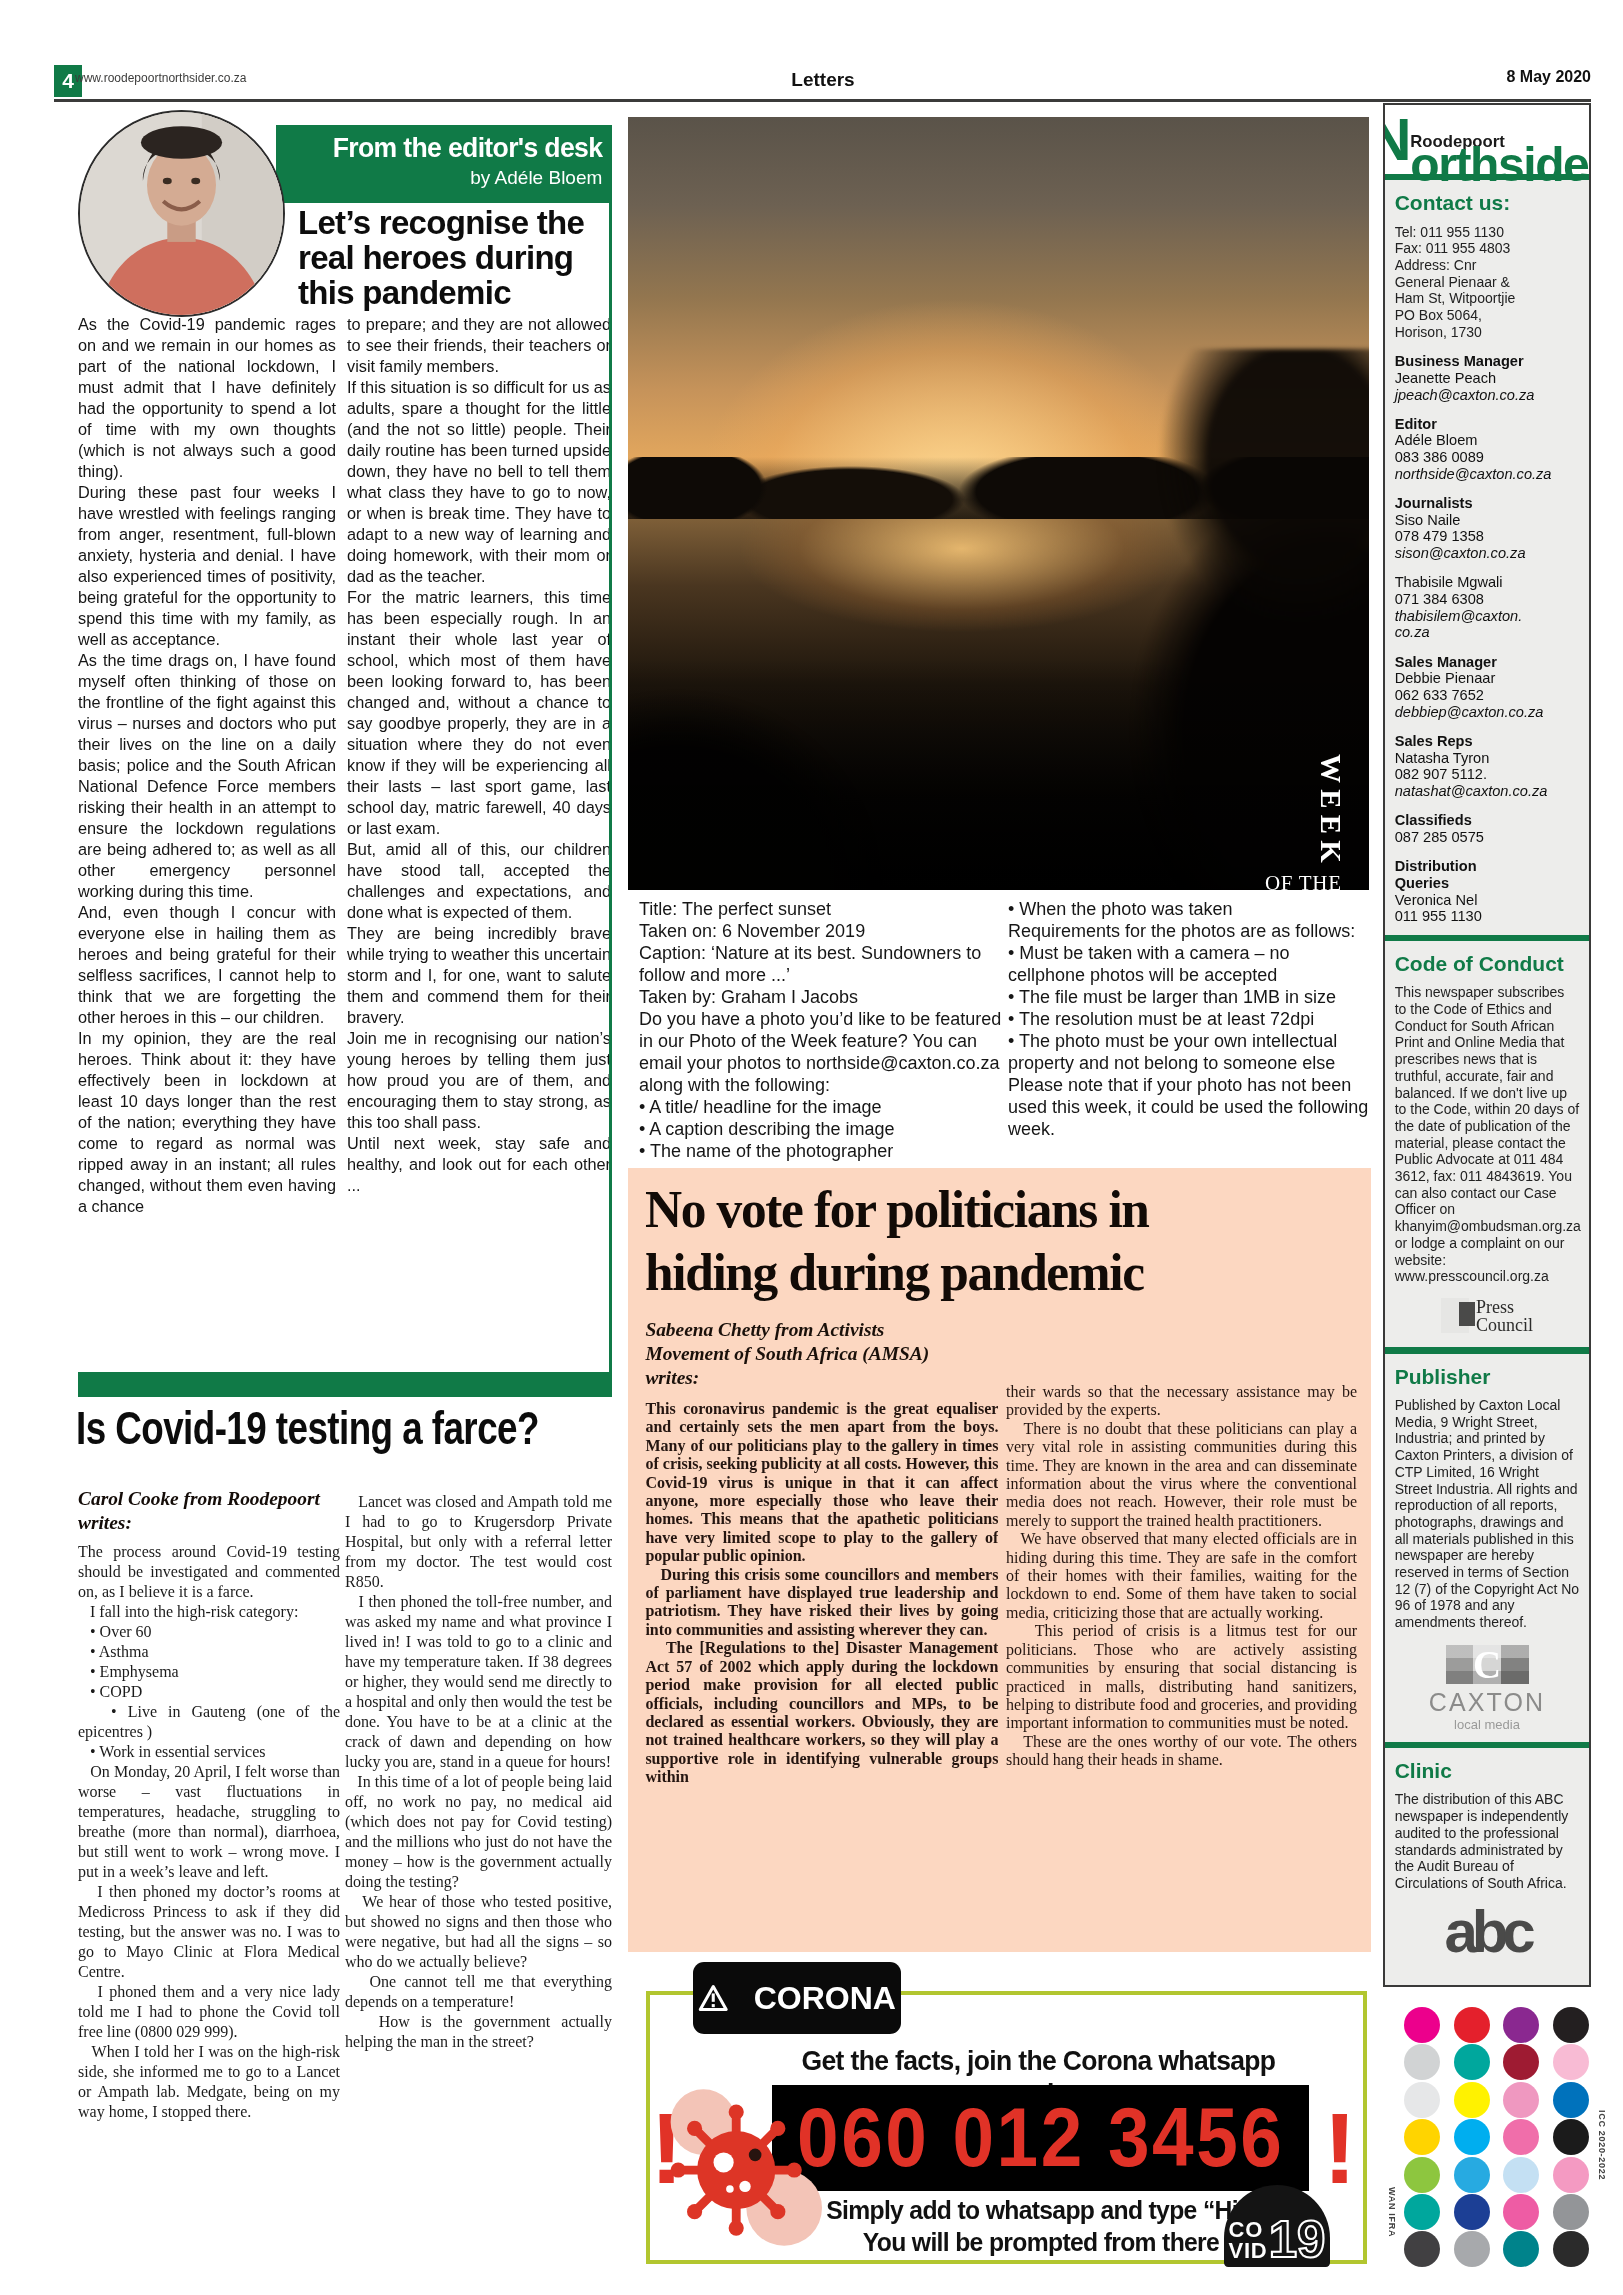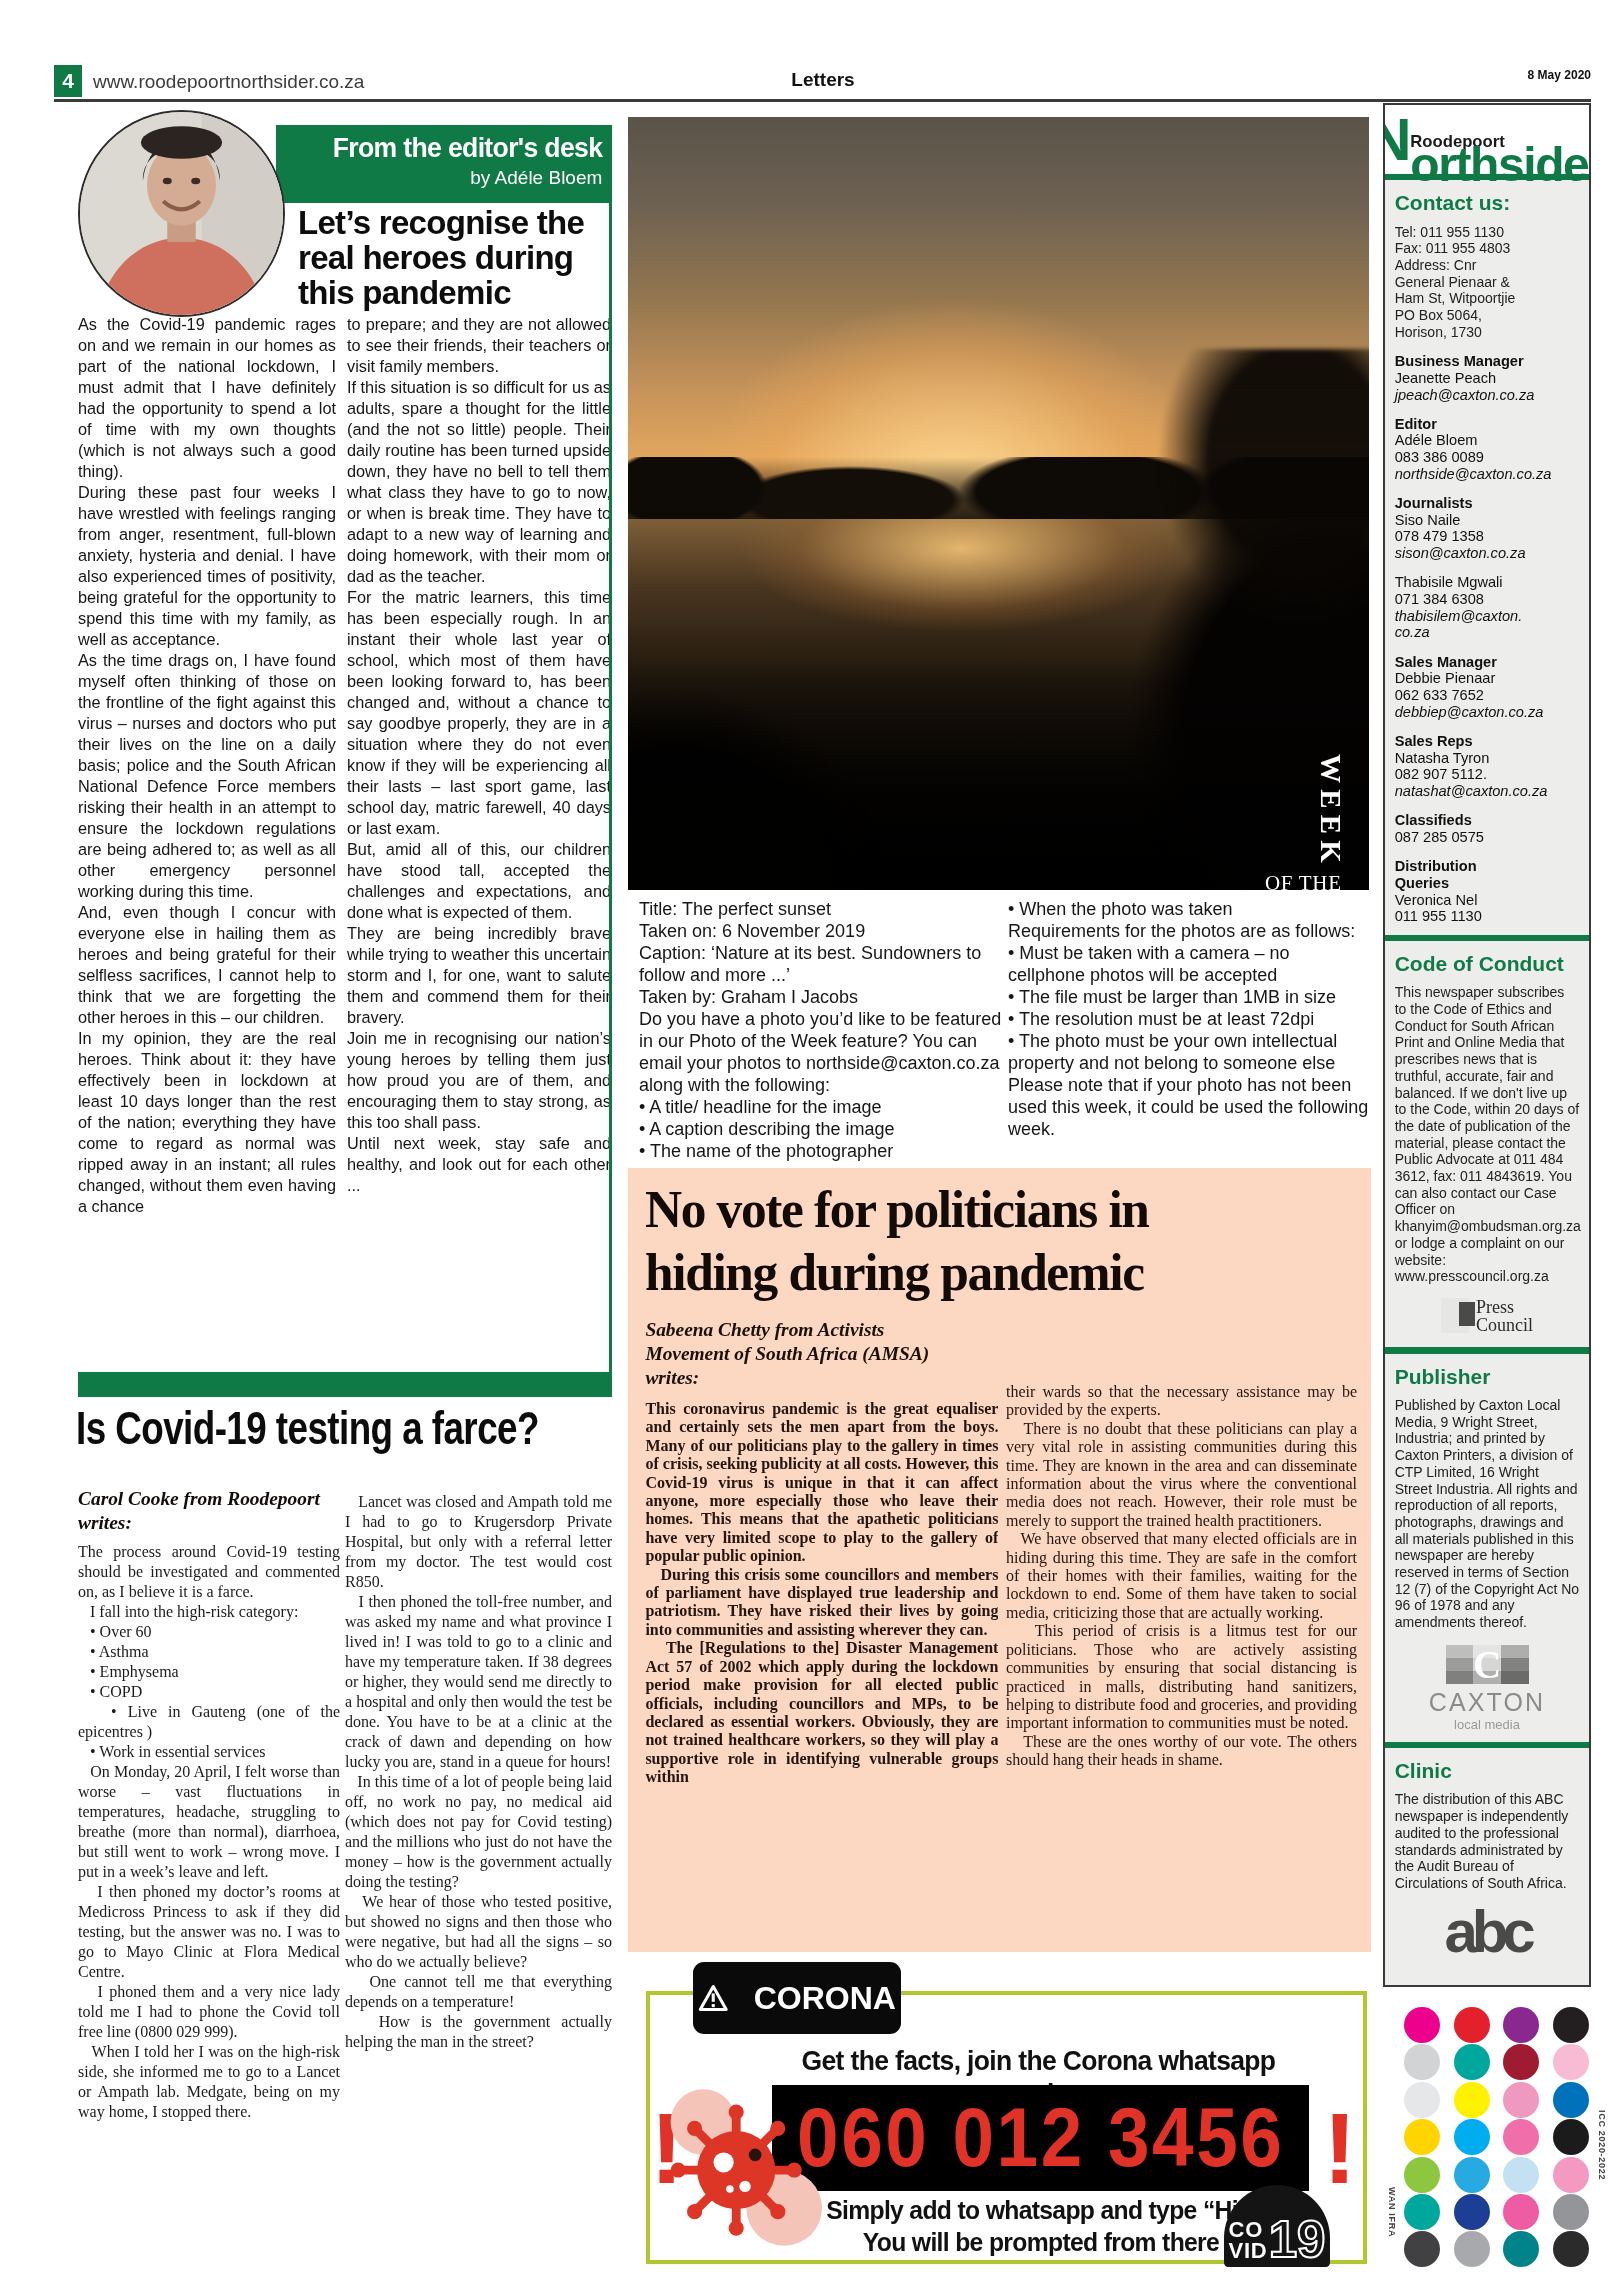--- a/index.html
+++ b/index.html
@@ -3,23 +3,23 @@
 <meta charset="utf-8">
 <style>
   html,body{margin:0;padding:0;background:#fff;}
   #page{position:relative;width:1624px;height:2295px;background:#fff;overflow:hidden;
         font-family:"Liberation Sans",sans-serif;color:#111;}
   .abs{position:absolute;}
 
   
   #pagenum-box{left:54px;top:65px;width:28px;height:32px;background:var(--green,#107a47);
     color:#fff;font-size:21px;font-weight:bold;display:flex;align-items:center;justify-content:center;}
-  #site-url{left:93px;top:71px;font-size:19px;color:#3c3c3b;}
+  #site-url{left:75px;top:71px;font-size:12px;color:#3c3c3b;}
   #section-title{left:719px;top:69px;width:208px;text-align:center;font-size:19px;font-weight:bold;}
-  #issue-date{right:33px;top:68px;font-size:12px;font-weight:bold;}
+  #issue-date{right:33px;top:68px;font-size:16px;font-weight:bold;}
   #header-rule{left:54px;top:99px;width:1537px;height:2.8px;background:#3b3b3a;}
 
   
   .ed-banner{left:276px;top:125px;width:336px;height:78px;background:var(--green,#107a47);
     color:#fff;text-align:right;padding:7px 9.7px 0 0;box-sizing:border-box;}
   .ed-banner-title{font-size:28px;font-weight:bold;letter-spacing:-0.7px;transform:scaleX(.95);transform-origin:right;}
   .ed-banner-byline{font-size:19px;margin-top:2.8px;}
   .ed-photo{left:78px;top:110px;width:203px;height:203px;border-radius:50%;border:2.8px solid #2c2c2c;
     overflow:hidden;background:#dcd8d2;z-index:3;}
   .ed-headline{left:298px;top:205px;width:314px;font-size:33px;line-height:35px;font-weight:bold;

